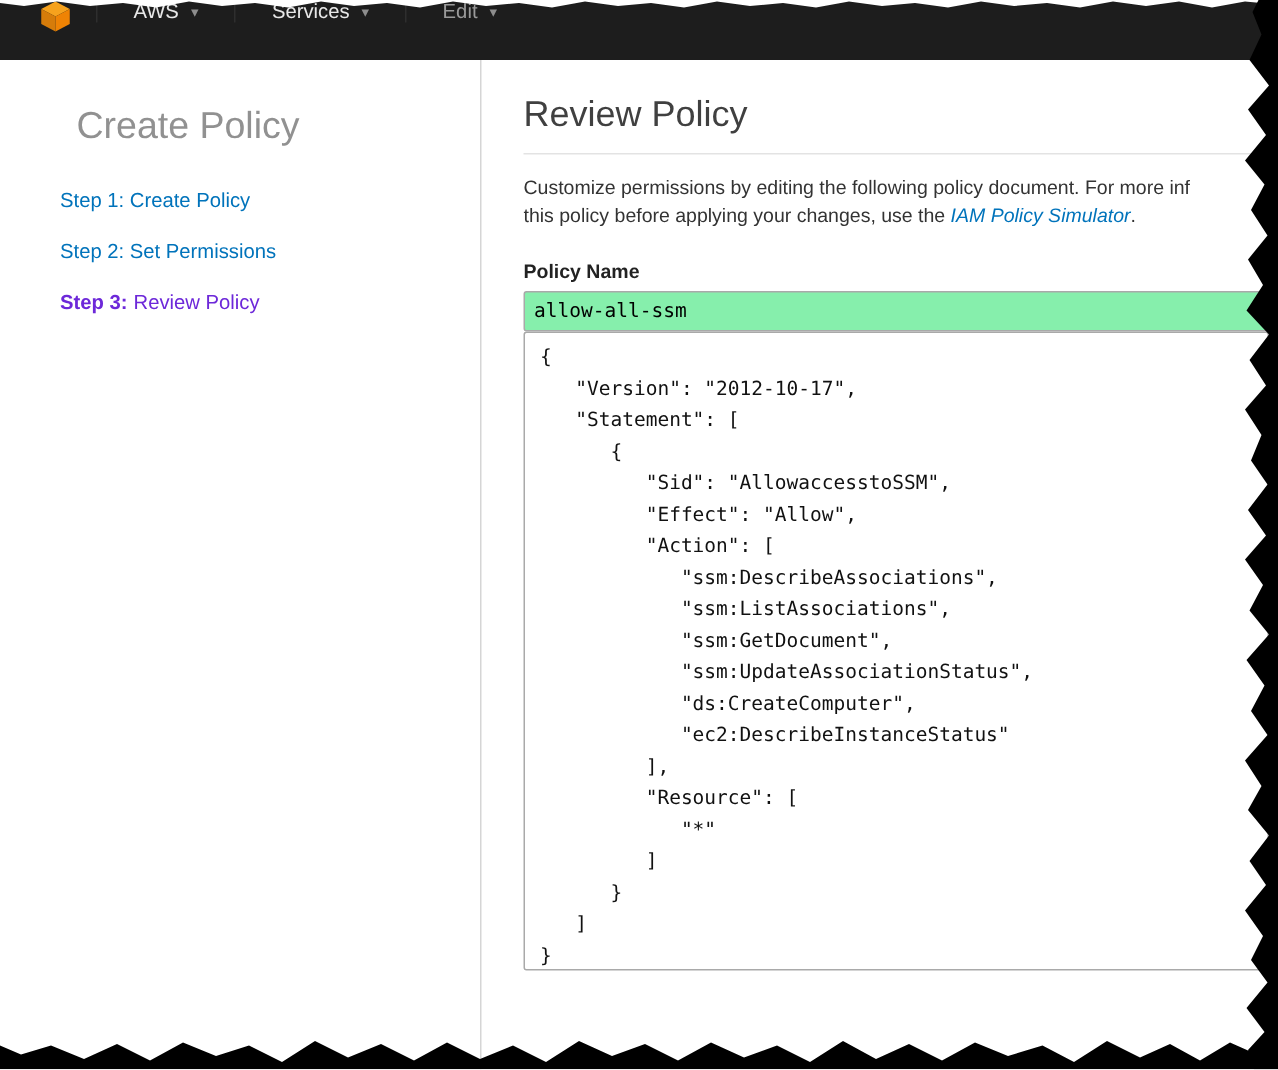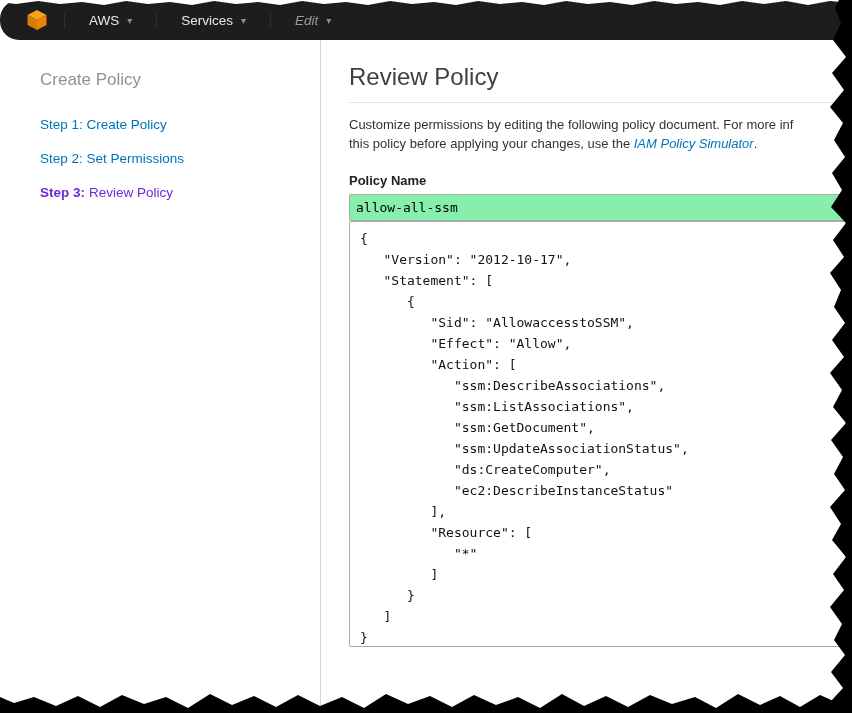--- a/index.html
+++ b/index.html
@@ -13,58 +13,58 @@
     width:852px; height:713px;
     overflow:hidden;
     background:#ffffff;
   }
 
   
   .navbar {
     height:40px;
     background:#1d1d1d;
     display:flex;
-    align-items:center;
+    align-items:flex-start;
     color:#e8e8e8;
-    border-radius:19px;
   }
   .nav-logo {
     display:flex; align-items:center;
     padding:0 16px 0 26px;
     cursor:pointer;
   }
   .nav-item {
     display:flex; align-items:center;
     gap:8px;
     padding:0 24px;
     font-size:13.5px;
     cursor:pointer;
     border-left:1px solid #2e2e2e;
   }
-  .nav-item.muted { color:#9a9a9a;font-style:italic; }
+  .nav-item.muted { color:#9a9a9a; }
   .caret {
     font-size:10px;
     color:#8d8d8d;
     line-height:1;
     padding-top:2px;
   }
 
   
   .page-body { display:flex; height:673px; }
 
   .sidebar {
     width:320px;
     padding:30px 0 0 40px;
     flex:0 0 320px;
   }
   .sidebar-title {
-    font-size:17px;
+    font-size:25px;
     font-weight:400;
     color:#919191;
     margin-bottom:27px;
+    margin-left:11px;
   }
   .step { font-size:13.5px; margin-bottom:19px; }
   .step a { color:#0073bb; text-decoration:none; cursor:pointer; }
   .step-current { color:#6d28d9; }
   .step-current .step-prefix { font-weight:bold; }
   .step-current .step-label { margin-left:4px; }
 
   .main {
     flex:1;
     border-left:1px solid #d5d5d5;

